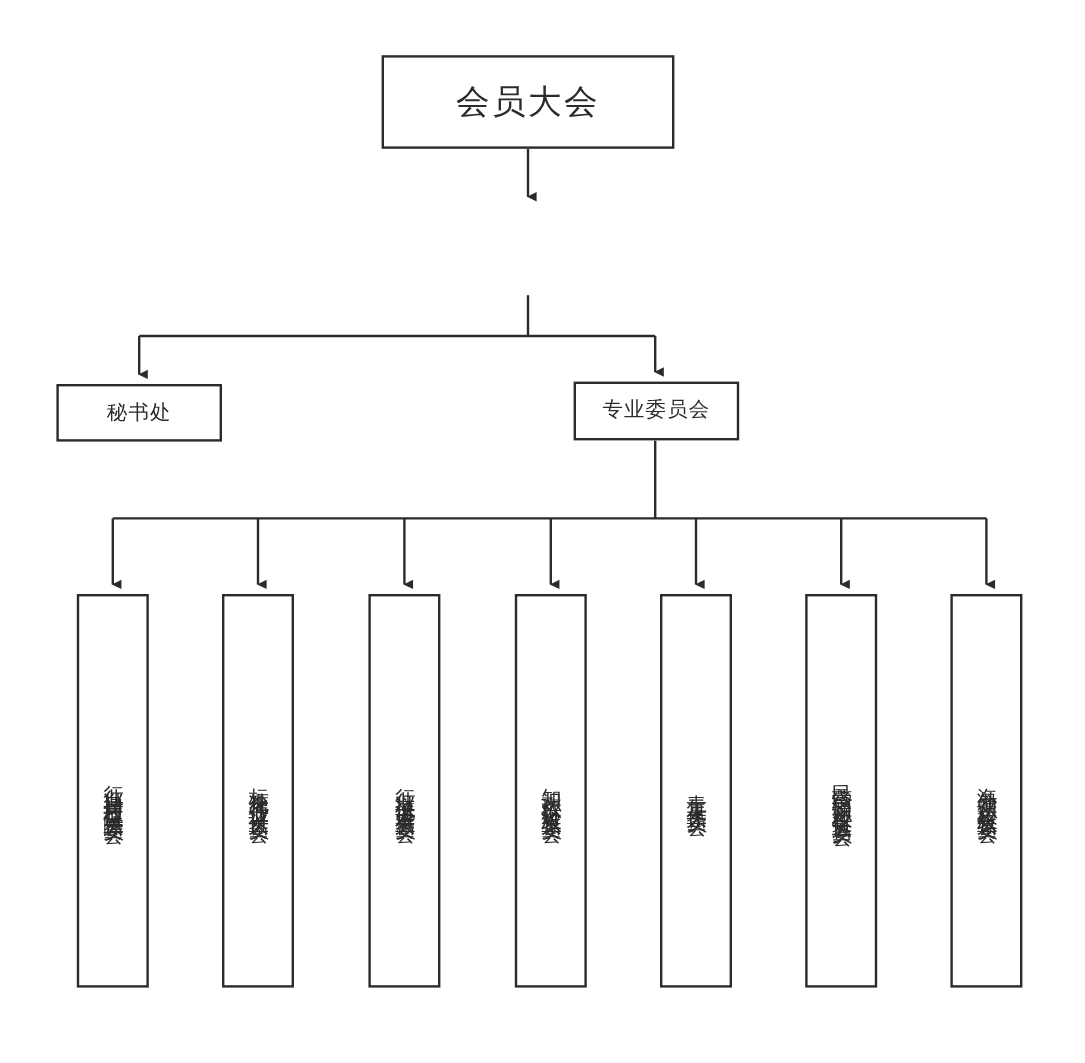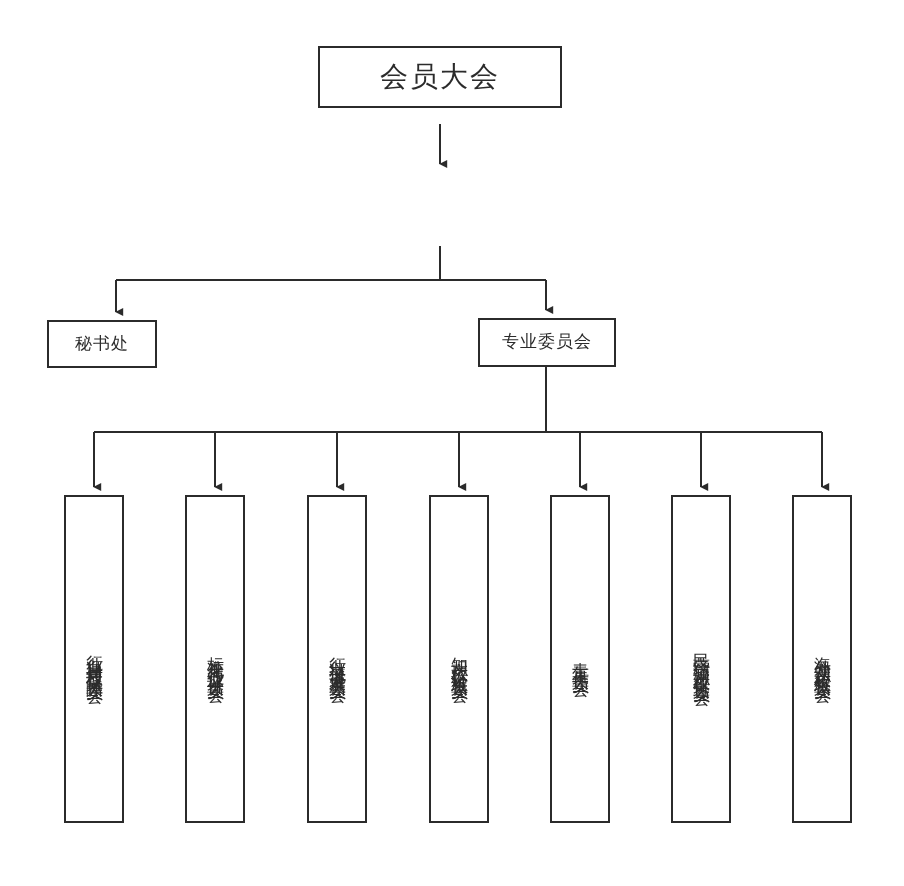--- a/index.html
+++ b/index.html
@@ -66,34 +66,34 @@
     letter-spacing: 3px;
     white-space: nowrap;
     color: #2b2b2b;
   }
 
   
   #node-assembly {
     left: 318px;
     top: 46px;
     width: 244px;
-    height: 62px;
+    height: 78px;
   }
   
   #node-board {
     left: 318px;
     top: 172px;
     width: 244px;
     height: 74px;
   }
   
   #node-secretariat {
     left: 47px;
     top: 320px;
-    width: 110px;
+    width: 138px;
     height: 48px;
   }
   
   #node-committees {
     left: 478px;
     top: 318px;
     width: 138px;
     height: 49px;
   }
 

